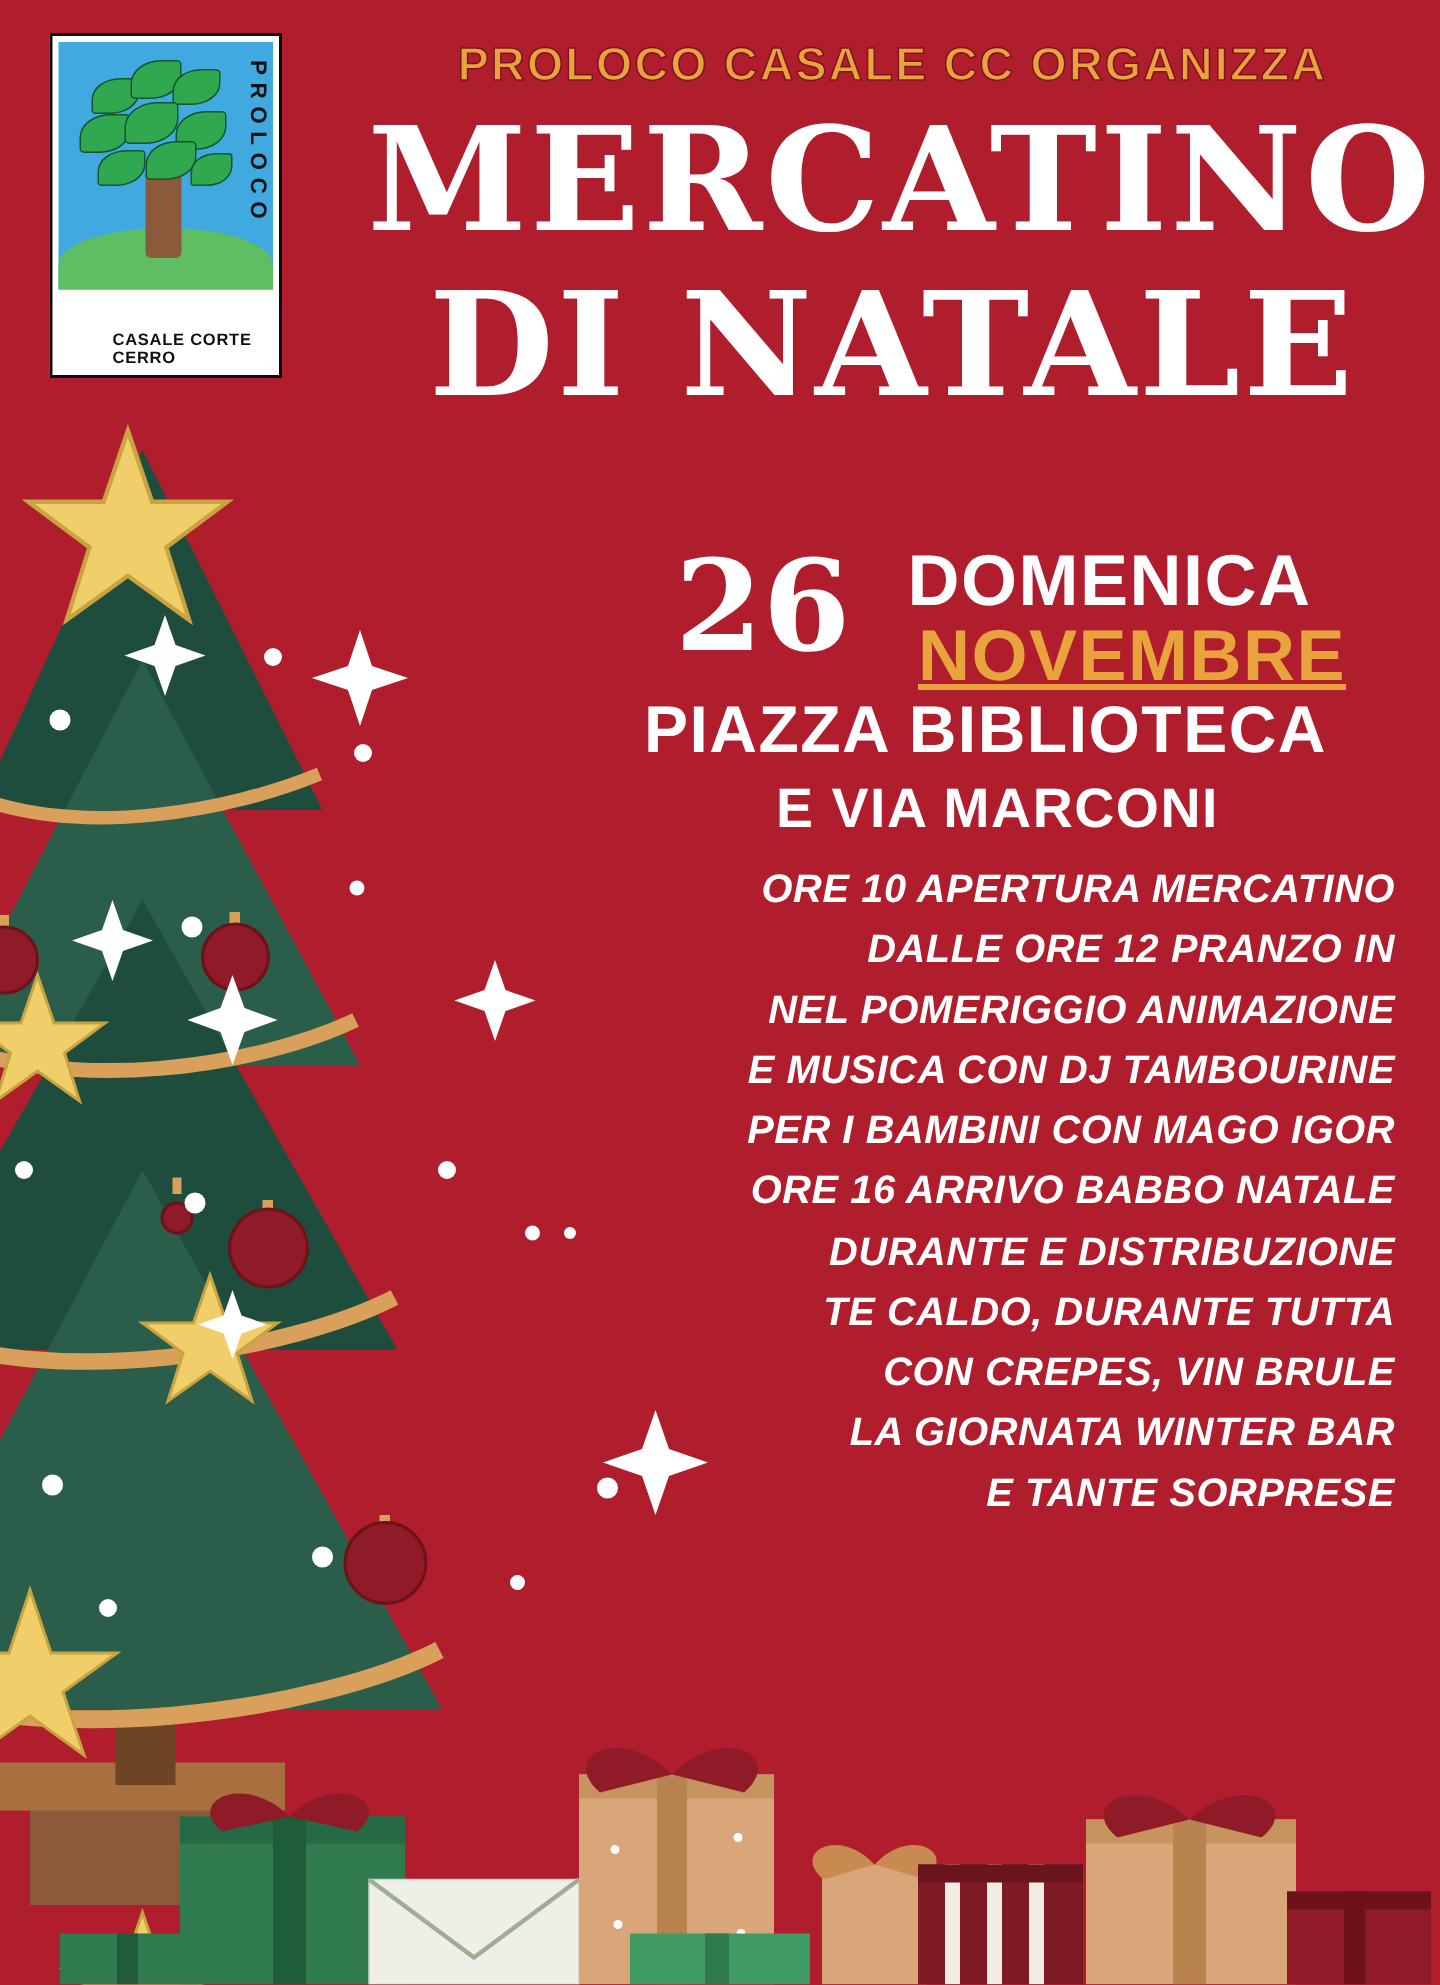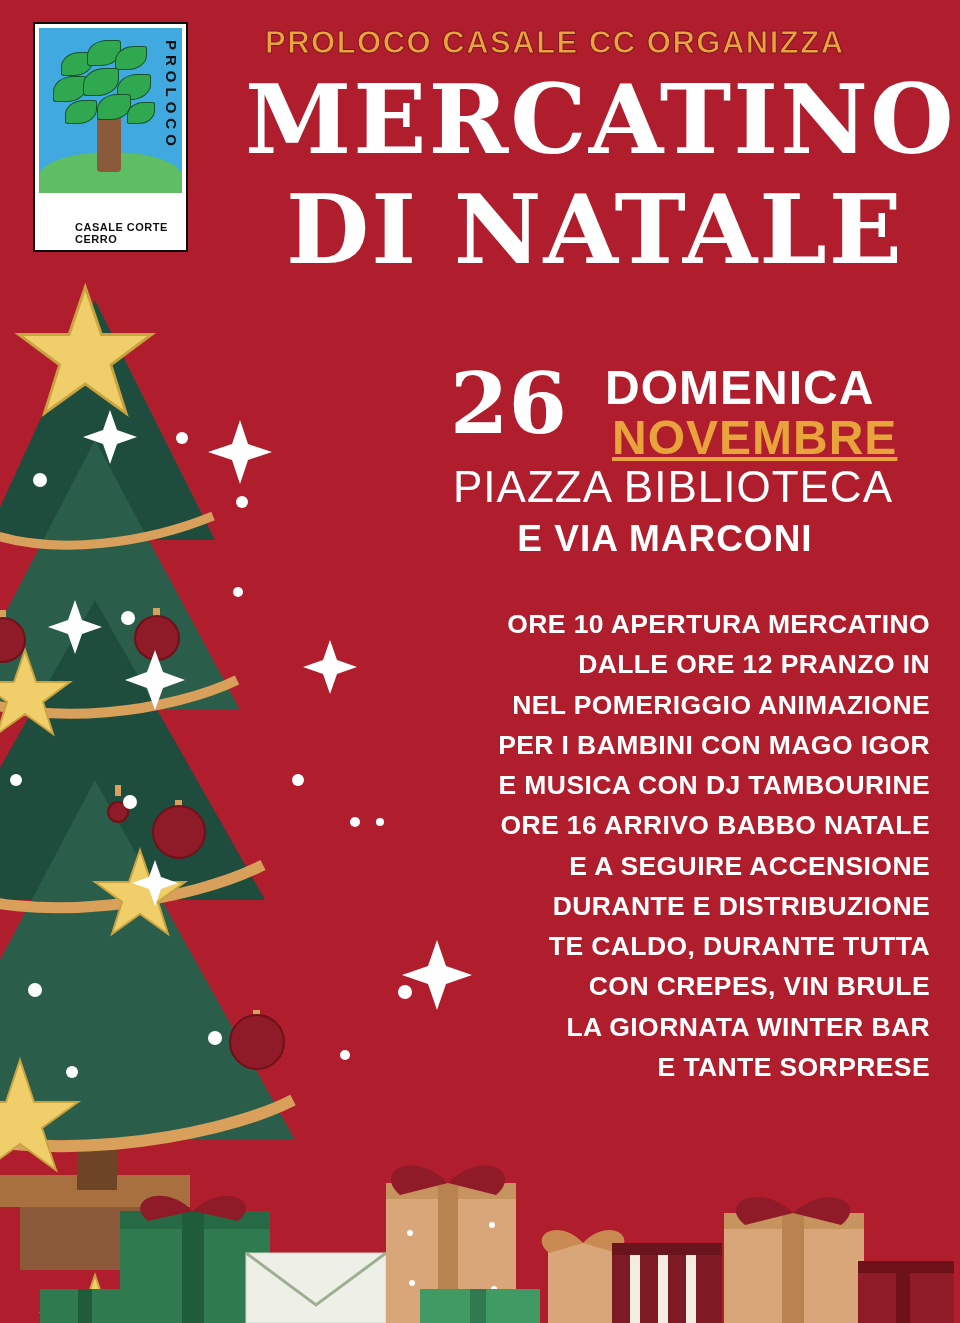--- a/index.html
+++ b/index.html
@@ -32,20 +32,21 @@
   .logo-vert{
     position:absolute;right:6px;top:16px;
     writing-mode:vertical-rl;
     font-family:"Liberation Sans", sans-serif;
     font-size:15px;font-weight:700;letter-spacing:5px;color:#111;
   }
 
   
   .eyebrow{
     position:absolute;left:265px;top:25px;width:660px;
+    text-align:center;
     font-family:"Liberation Sans", sans-serif;
     font-size:31px;font-weight:700;letter-spacing:1.5px;
     color:#e8a33d;
     text-transform:uppercase;
     -webkit-text-stroke:1px #7d1320;
   }
   .title1,.title2{
     position:absolute;left:245px;width:700px;text-align:center;
     font-family:"DejaVu Serif", serif;
     font-weight:700;color:#ffffff;letter-spacing:2px;
@@ -66,35 +67,36 @@
     position:absolute;left:165px;top:8px;
     font-family:"Liberation Sans", sans-serif;
     font-size:48px;font-weight:700;color:#ffffff;letter-spacing:1px;
   }
   .monthname{
     position:absolute;left:172px;top:58px;
     font-family:"Liberation Sans", sans-serif;
     font-size:48px;font-weight:700;color:#e8a33d;letter-spacing:1px;text-decoration:underline;
   }
   .place1{
-    position:absolute;left:408px;top:462px;width:530px;text-align:center;
-    font-family:"Liberation Sans", sans-serif;
-    font-size:44px;font-weight:400;color:#ffffff;letter-spacing:1px;
+    position:absolute;left:392px;top:462px;width:530px;text-align:center;
+    font-family:"Liberation Sans", sans-serif;
+    font-size:44px;font-weight:700;color:#ffffff;letter-spacing:1px;
   }
   .place2{
     position:absolute;left:400px;top:518px;width:530px;text-align:center;
     font-family:"Liberation Sans", sans-serif;
     font-size:37px;font-weight:700;color:#ffffff;letter-spacing:1px;
   }
   .program{
-    position:absolute;left:440px;top:604px;width:490px;
+    position:absolute;left:440px;top:572px;width:490px;
     text-align:right;
     font-family:"Liberation Sans", sans-serif;
     font-size:26.5px;font-weight:700;color:#ffffff;letter-spacing:.4px;
     line-height:1.52;
+    font-style:italic;
   }
   .program div{white-space:nowrap;}
 </style>
 </head>
 <body>
 
 <div id="poster">
 
   <div class="logo">
     <div class="logo-sky"></div>
@@ -124,24 +126,23 @@
     <div class="monthname">NOVEMBRE</div>
   </div>
 
   <div class="place1">PIAZZA BIBLIOTECA</div>
   <div class="place2">E VIA MARCONI</div>
 
   <div class="program">
     <div>ORE 10 APERTURA MERCATINO</div>
     <div>DALLE ORE 12 PRANZO IN</div>
     <div>NEL POMERIGGIO ANIMAZIONE</div>
+    <div>E MUSICA CON DJ TAMBOURINE</div>
     <div>PER I BAMBINI CON MAGO IGOR</div>
-    <div>E MUSICA CON DJ TAMBOURINE</div>
     <div>ORE 16 ARRIVO BABBO NATALE</div>
-    <div>E A SEGUIRE ACCENSIONE</div>
     <div>DURANTE E  DISTRIBUZIONE</div>
     <div>TE CALDO, DURANTE TUTTA</div>
     <div>CON CREPES, VIN BRULE</div>
     <div>LA GIORNATA  WINTER BAR</div>
     <div>E TANTE SORPRESE</div>
   </div>
 
   <svg width="520" height="1120" viewBox="0 0 520 1120" style="position:absolute;left:-35px;top:240px;">
 
     <rect x="55" y="960" width="150" height="70" fill="#8a5a3b"></rect>

